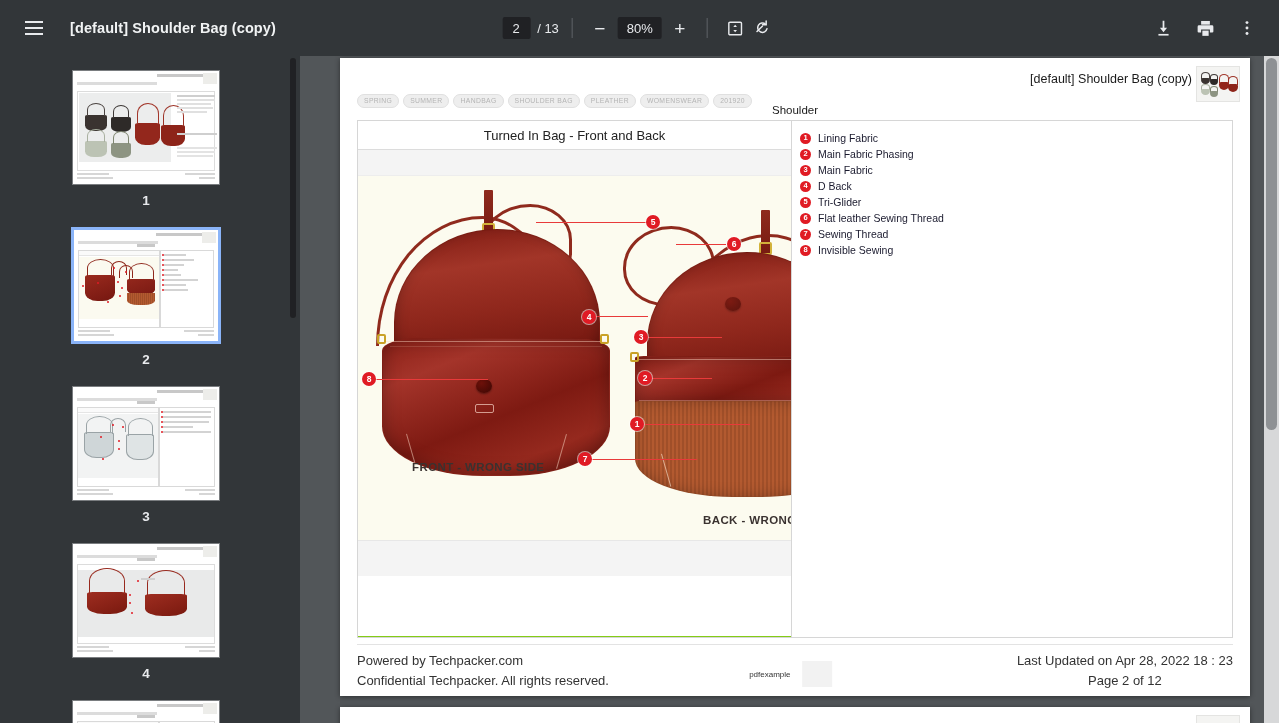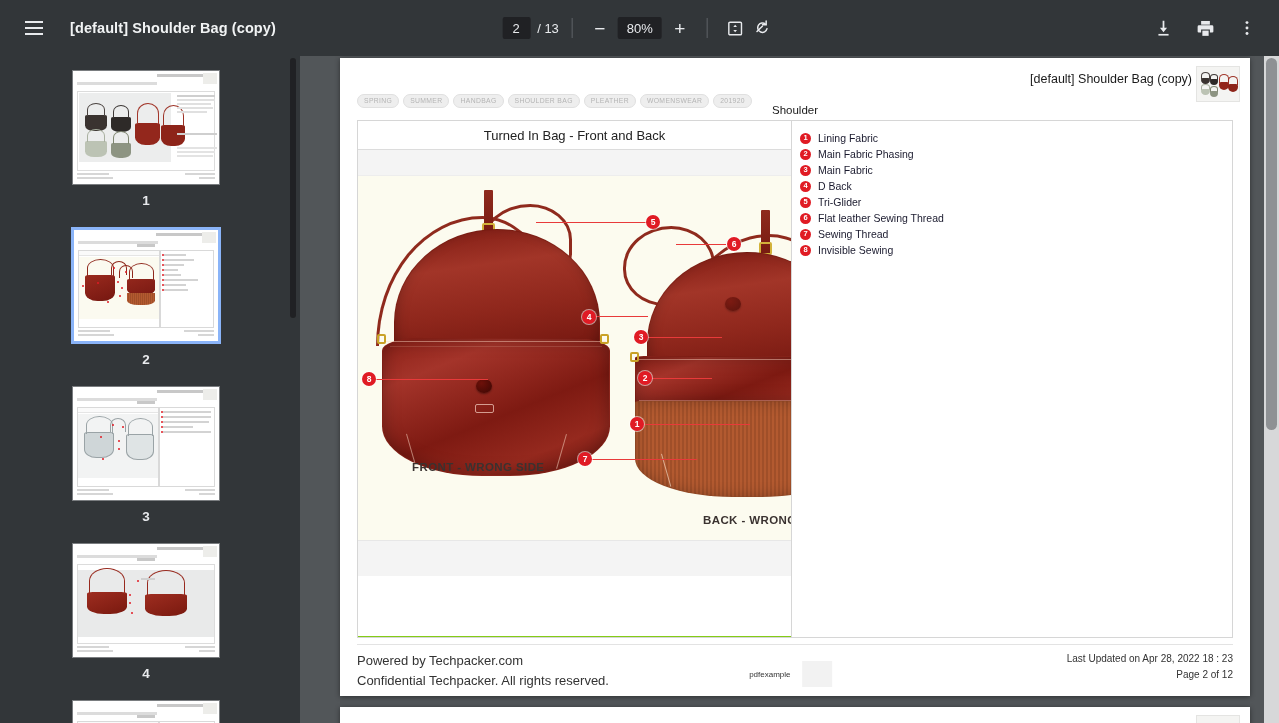--- a/index.html
+++ b/index.html
@@ -259,21 +259,21 @@
     position: absolute; left: 17px; right: 17px; bottom: 10px; height: 42px;
     border-top: 1px solid #e3e3e3; padding-top: 5px;
   }
   .foot-l { position: absolute; left: 0; top: 6px; font-size: 13px; color: #333; line-height: 1.55; }
   .foot-c {
     position: absolute; left: 50%; transform: translateX(-55%);
     top: 16px; font-size: 8px; color: #333; display: flex;
     align-items: center; gap: 12px;
   }
   .foot-c-box { width: 30px; height: 26px; background: #f2f2f2; }
-  .foot-r { position: absolute; right: 0; top: 6px; font-size: 10px; color: #333; text-align: right; line-height: 1.55; }
+  .foot-r { position: absolute; right: 0; top: 6px; font-size: 13px; color: #333; text-align: center; line-height: 1.55; }
 
   
   .t-page { position: absolute; inset: 0; background: #fff; }
   .t-title { position: absolute; right: 4px; top: 3px; width: 58px; height: 3px; background: #c8c8c8; }
   .t-logo { position: absolute; right: 2px; top: 2px; width: 14px; height: 11px; background: #ededea; }
   .t-tags { position: absolute; left: 4px; top: 11px; width: 80px; height: 2.5px; background: #dcdcdc; }
   .t-sec { position: absolute; left: 50%; transform: translateX(-50%); top: 14px; width: 18px; height: 2.5px; background: #c8c8c8; }
   .t-panelL { position: absolute; left: 4px; top: 20px; width: 82px; bottom: 13px; border: 1px solid #d9d9d9; }
   .t-panelR { position: absolute; left: 86px; top: 20px; right: 4px; bottom: 13px; border: 1px solid #d9d9d9; }
   .t-hdrbar { position: absolute; left: 0; right: 0; top: 0; height: 5px; background: #fafafa; border-bottom: 1px solid #e5e5e5; }

